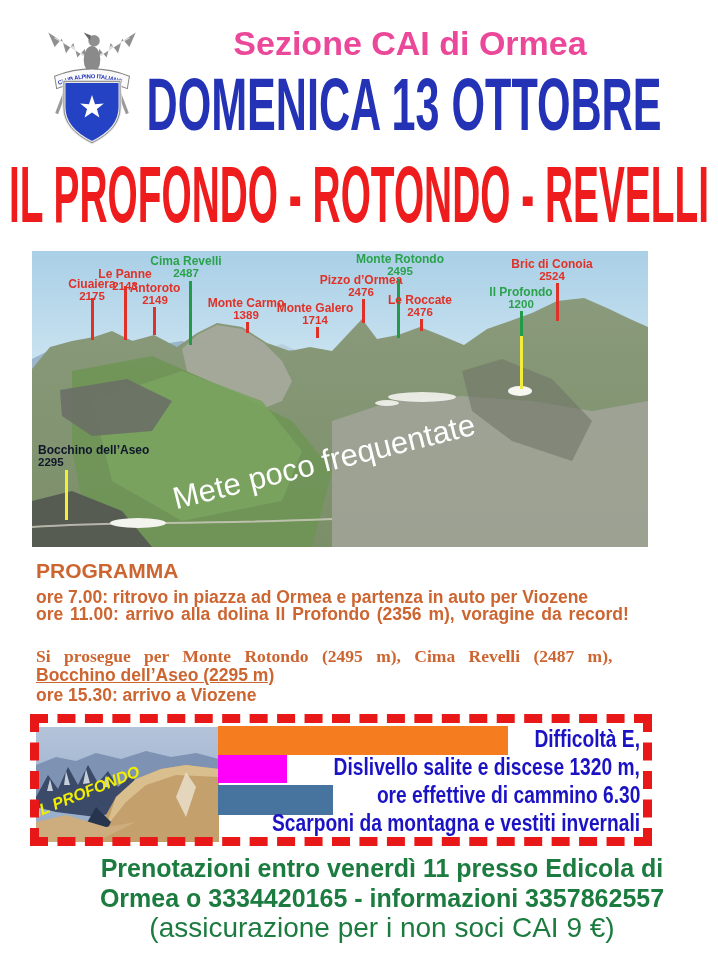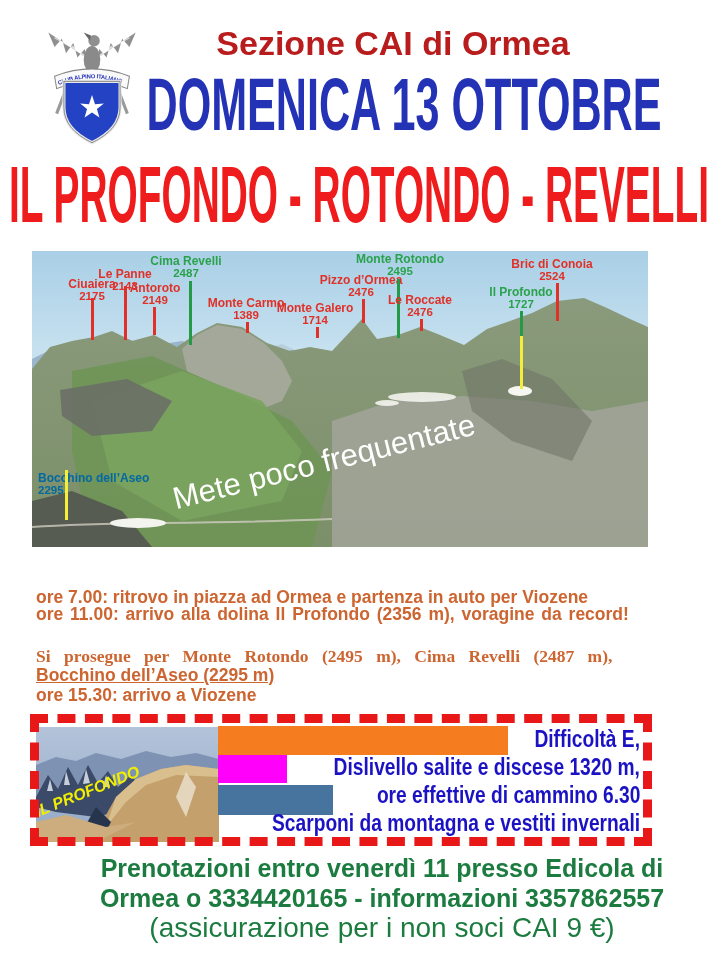--- a/index.html
+++ b/index.html
@@ -1,32 +1,32 @@
 <!DOCTYPE html>
 <html><head>
 <meta charset="utf-8">
 <style>
   html,body { margin:0; padding:0; background:#ffffff; }
   .page { position:relative; width:718px; height:960px; background:#ffffff;
           font-family:"Liberation Sans", sans-serif; overflow:hidden; }
 
   
-  .section-title { position:absolute; left:84px; top:24px; width:618px; text-align:center;
-                   font-size:34px; font-weight:bold; color:#b91c1c; white-space:nowrap; }
+  .section-title { position:absolute; left:101px; top:24px; width:618px; text-align:center;
+                   font-size:34px; font-weight:bold; color:#ec4899; white-space:nowrap; }
   .big-svg { position:absolute; left:0; display:block; }
 
   
   .photo { position:absolute; left:32px; top:251px; width:616px; height:296px; overflow:hidden; }
   .photo svg { position:absolute; left:0; top:0; }
   .peak { position:absolute; width:110px; text-align:center; font-weight:bold;
           font-size:12px; line-height:11.5px; white-space:nowrap; }
   .peak .elev { font-size:11.5px; }
   .c-red    { color:#e03128; }
   .c-green  { color:#2aa24c; }
-  .c-yellow { color:#0369a1;margin-top:28px; }
+  .c-yellow { color:#0f172a; }
   .pline { position:absolute; width:3px; }
   .l-red    { background:#e03128; }
   .l-green  { background:#249a48; }
   .l-yellow { background:#f2ee3a; }
   .mete { position:absolute; left:122px; top:193px; width:340px; text-align:center;
           font-size:31px; color:#ffffff; transform:rotate(-14deg); white-space:nowrap; }
 
   
   .prog-head { position:absolute; left:36px; top:559px; font-size:21px; font-weight:bold; color:#cd6531; }
   .prog-line { position:absolute; left:36px; width:652px; font-size:17.5px; font-weight:bold;
@@ -174,40 +174,41 @@
     <div class="pline l-green" style="left:365px;top:28px;height:59px;"></div>
 
     <div class="peak c-red" style="left:333px;top:44px;">
       <div>Le Roccate</div>
       <div class="elev">2476</div>
     </div>
     <div class="pline l-red" style="left:388px;top:68px;height:12px;"></div>
 
     <div class="peak c-green" style="left:434px;top:36px;">
       <div>Il Profondo</div>
-      <div class="elev">1727</div>
+      <div class="elev">1200</div>
     </div>
     <div class="pline l-green" style="left:488px;top:60px;height:25px;"></div>
     <div class="pline l-yellow" style="left:488px;top:85px;height:53px;"></div>
 
     <div class="peak c-red" style="left:465px;top:8px;">
       <div>Bric di Conoia</div>
       <div class="elev">2524</div>
     </div>
     <div class="pline l-red" style="left:524px;top:32px;height:38px;"></div>
 
     <div class="peak c-yellow" style="left:6px;top:194px;width:140px;text-align:left;">
       <div>Bocchino dell’Aseo</div>
       <div class="elev">2295</div>
     </div>
     <div class="pline l-yellow" style="left:33px;top:219px;height:50px;"></div>
 
     <div class="mete">Mete poco frequentate</div>
   </div>
 
+  <div class="prog-head">PROGRAMMA</div>
   <div class="prog-line" style="top:587px;">ore 7.00: ritrovo in piazza ad Ormea e partenza in auto per Viozene</div>
   <div class="prog-line just1" style="top:604px;">ore 11.00: arrivo alla dolina Il Profondo (2356 m), voragine da record!</div>
   <div class="prog-line just2" style="top:646px;">Si prosegue per Monte Rotondo (2495 m), Cima Revelli (2487 m),</div>
   <div class="prog-line" style="top:665px;text-decoration:underline;">Bocchino dell’Aseo (2295 m)</div>
   <div class="prog-line" style="top:685px;">ore 15.30: arrivo a Viozene</div>
 
   <div class="infobox">
     <div class="winterphoto">
       <svg width="183" height="115" viewBox="0 0 183 115">
         <defs>

